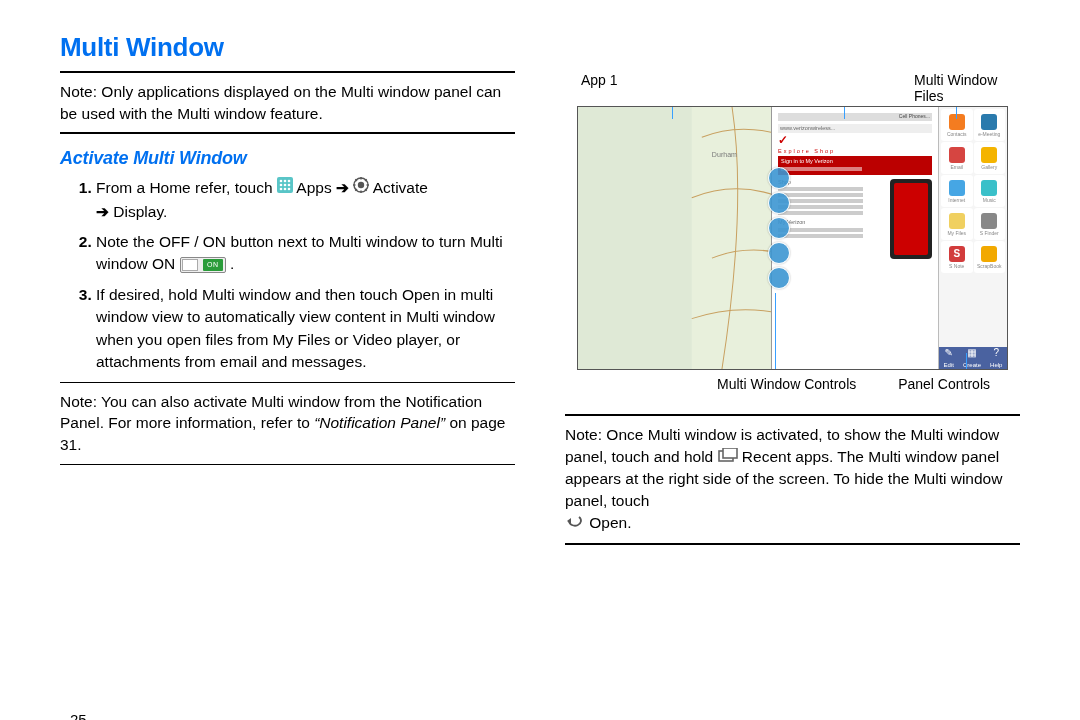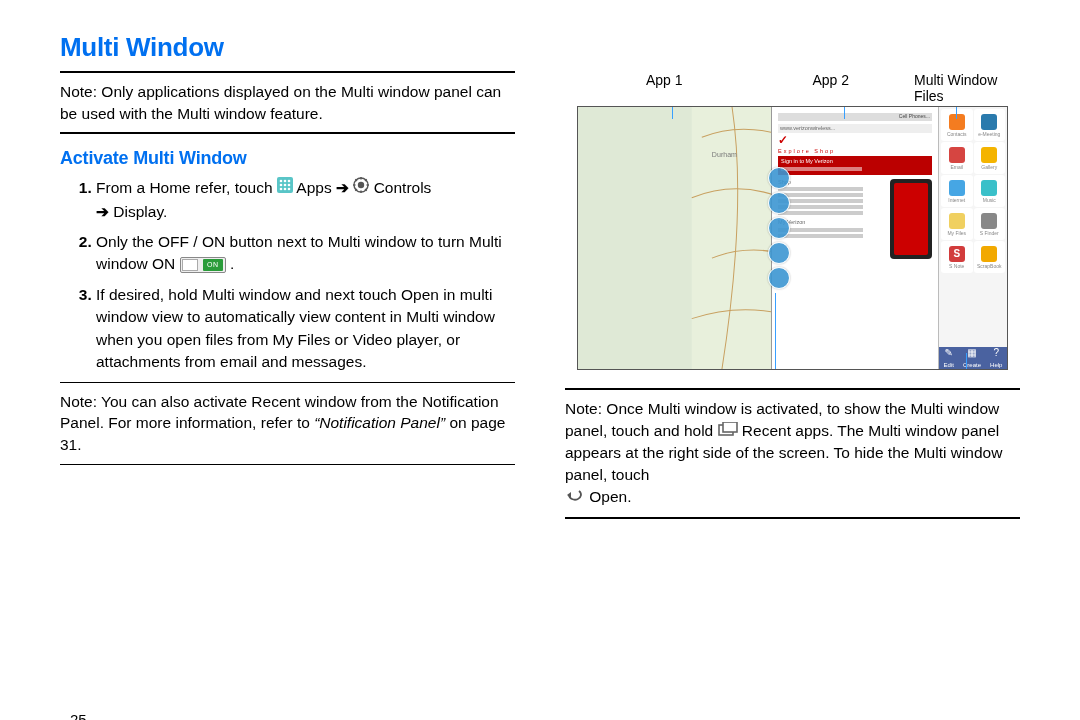--- a/index.html
+++ b/index.html
@@ -1,36 +1,36 @@
 <!DOCTYPE html>
 <html><head>
 <meta charset="utf-8">
 <style>
   html,body{margin:0;padding:0;width:1080px;height:720px;font-family:Arial,Helvetica,sans-serif;background:#fff;color:#000}
   .page{padding:32px 60px 0 60px;display:flex;gap:50px;position:relative;height:100%}
   .col{flex:1;min-width:0}
   h1{color:#0070f0;font-size:26px;font-weight:700;margin:0 0 6px;letter-spacing:-.3px}
-  h2{color:#0070f0;font-size:18px;font-weight:700;margin:14px 0 8px;letter-spacing:-.2px}
+  h2{color:#0070f0;font-style:italic;font-size:18px;font-weight:700;margin:14px 0 8px;letter-spacing:-.2px}
   p{margin:4px 0;font-size:15.5px;line-height:1.35}
   .hr{border-top:2px solid #000;margin:8px 0}
   .hr-thin{border-top:1px solid #000;margin:8px 0}
   ol{margin:4px 0;padding-left:36px}
   ol li{font-size:15.5px;line-height:1.45;margin-bottom:8px}
   ol li::marker{font-weight:700}
   b{font-weight:400}
   .ref-italic{font-style:italic}
   .pagenum{position:absolute;bottom:24px;left:70px;font-size:15px}
   .inline-icon{display:inline-block;vertical-align:middle;position:relative;top:-1px}
   .arrow{font-weight:700}
   .toggle{display:inline-flex;align-items:center;border:1px solid #888;border-radius:2px;background:#eee;height:16px;width:46px;vertical-align:middle;font-size:7px;justify-content:flex-end;padding-right:2px;box-sizing:border-box;position:relative}
   .toggle::before{content:"";position:absolute;left:1px;top:1px;width:16px;height:12px;background:#fff;border:1px solid #aaa;box-sizing:border-box}
   .toggle span{background:#2a9c3a;color:#fff;padding:1px 4px;border-radius:1px;letter-spacing:.5px}
   .figure{margin-top:40px;width:100%;box-sizing:border-box;padding:0 0 6px}
   .fig-labels-top{display:flex;justify-content:space-between;font-size:14px;margin:0 16px 2px}
-  .fig-labels-top span{flex:1;text-align:center}
+  .fig-labels-top span{flex:1;}
   .fig-labels-top .r{text-align:left;flex:0 0 90px}
   .fig-box{border:1px solid #555;height:262px;margin:0 12px;position:relative;overflow:hidden}
   .map-area{position:absolute;inset:0;background:#dfe9d6}
   .map-area svg{width:100%;height:100%}
   .app2{position:absolute;top:0;bottom:0;left:45%;right:0;background:#fff;border-left:1px solid #999;display:flex}
   .webpage{flex:1;font-size:6px;color:#666;padding:6px;overflow:hidden}
   .webpage .bar{height:8px;background:#ddd;margin-bottom:3px;position:relative}
   .webpage .bar::after{content:"Cell Phones...";position:absolute;right:2px;top:0;font-size:5px;color:#444}
   .vlogo{display:flex;align-items:center;gap:2px;margin-bottom:2px}
   .vlogo-mark{width:18px;height:10px;position:relative}
@@ -94,44 +94,43 @@
                 <line x1="8" y1="13.5" x2="8" y2="16"></line>
                 <line x1="0" y1="8" x2="2.5" y2="8"></line>
                 <line x1="13.5" y1="8" x2="16" y2="8"></line>
                 <line x1="2.3" y1="2.3" x2="4" y2="4"></line>
                 <line x1="12" y1="12" x2="13.7" y2="13.7"></line>
                 <line x1="13.7" y1="2.3" x2="12" y2="4"></line>
                 <line x1="4" y1="12" x2="2.3" y2="13.7"></line>
               </g>
             </svg>
         </span>
-        <b>Controls</b><br><span class="arrow">➔</span> <b>Display</b><span>.</span>
+        <b>Activate</b><br><span class="arrow">➔</span> <b>Display</b><span>.</span>
       </li>
       <li>
-        <span>Only the </span><b>OFF / ON</b><span> button next to </span><b>Multi window</b><span> to turn Multi window ON </span>
+        <span>Note the </span><b>OFF / ON</b><span> button next to </span><b>Multi window</b><span> to turn Multi window ON </span>
         <span class="toggle">
             <span>ON</span>
           </span> <span>.</span>
       </li>
       <li>
-        <span>If desired, hold </span><b>Multi window</b><span> and next touch </span><b>Open in multi window view</b><span> to automatically view content in Multi window when you open files from My Files or Video player, or attachments from email and messages.</span>
+        <span>If desired, hold </span><b>Multi window</b><span> and then touch </span><b>Open in multi window view</b><span> to automatically view content in Multi window when you open files from My Files or Video player, or attachments from email and messages.</span>
       </li>
     </ol>
     <div class="hr-thin"></div>
     <p class="note-b">
-      <b>Note:</b><span> You can also activate Recent window from the Notification Panel. For more information, refer to </span><span class="ref-italic">“Notification Panel”</span><span> on page 31.</span>
+      <b>Note:</b><span> You can also activate Multi window from the Notification Panel. For more information, refer to </span><span class="ref-italic">“Notification Panel”</span><span> on page 31.</span>
     </p>
     <div class="hr-thin"></div>
   </div>
 
   <div class="col">
     <div class="figure">
       <div class="fig-labels-top">
         <span>App 1</span>
-        <span>App 2</span>
         <span class="r" style="white-space:pre-line"><span>Multi Window Files</span></span>
       </div>
       <div class="fig-box">
 
         <div class="map-area">
           <svg viewBox="0 0 200 260">
               <rect width="200" height="260" fill="#e8f0dc"></rect>
               <g stroke="#c8a060" stroke-width="1" fill="none">
                 <path d="M10,30 Q60,10 120,40 T200,30"></path>
                 <path d="M0,90 Q50,70 100,95 T200,80"></path>
@@ -226,20 +225,24 @@
               <div style="text-align:center"><div>?</div><span>Help</span></div>
             </div>
           </div>
         </div>
 
         <div class="callout" style="left:22%;top:-2px;height:14px"></div>
         <div class="callout" style="left:62%;top:-2px;height:14px"></div>
         <div class="callout" style="left:88%;top:-2px;height:14px"></div>
         <div class="callout" style="left:46%;bottom:-2px;height:78px"></div>
         <div class="callout" style="left:90.5%;bottom:-2px;height:18px"></div>
+      </div>
+      <div class="fig-labels-bottom">
+        <span class="l" style="white-space:pre-line"><span>Multi Window Controls</span></span>
+        <span class="r" style="white-space:pre-line"><span>Panel Controls</span></span>
       </div>
     </div>
 
     <div class="hr" style="margin-top:12px"></div>
     <p class="note-b">
       <b>Note:</b><span> Once Multi window is activated, to show the Multi window panel, touch and hold </span>
       <span class="inline-icon">
         <svg width="20" height="14">
             <rect x="1" y="3" width="14" height="10" fill="none" stroke="#666" stroke-width="1.6"></rect>
             <rect x="5" y="0" width="14" height="10" fill="#fff" stroke="#666" stroke-width="1.6"></rect>

